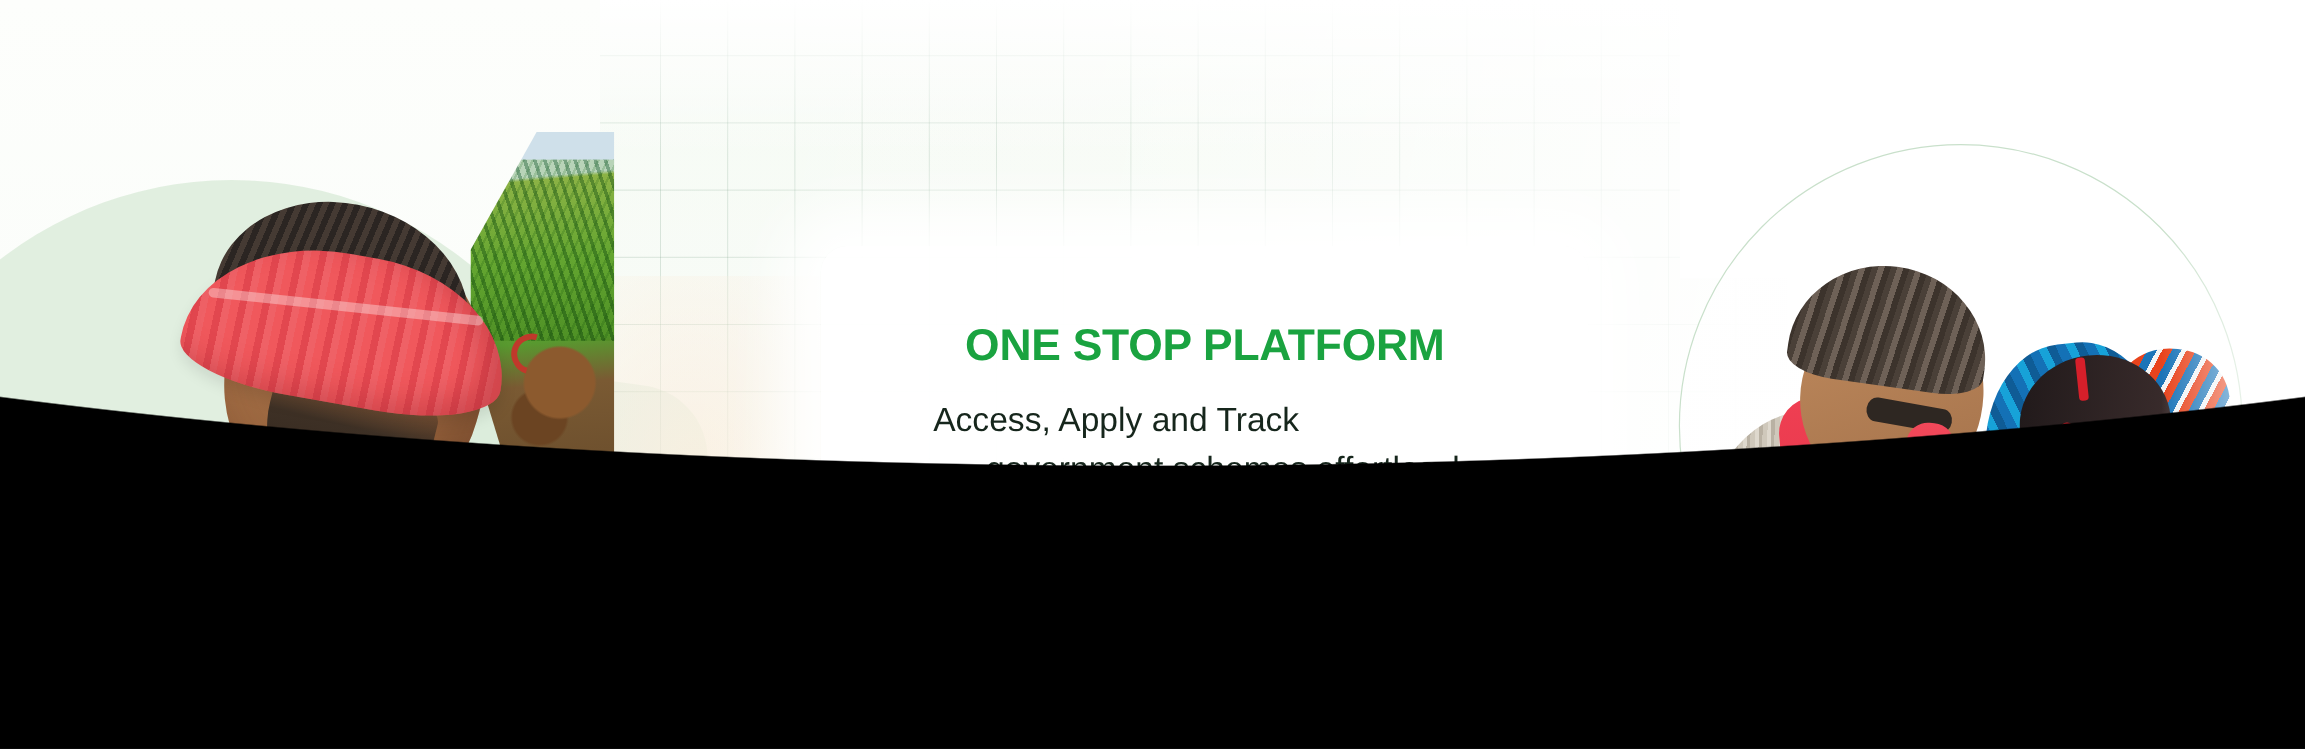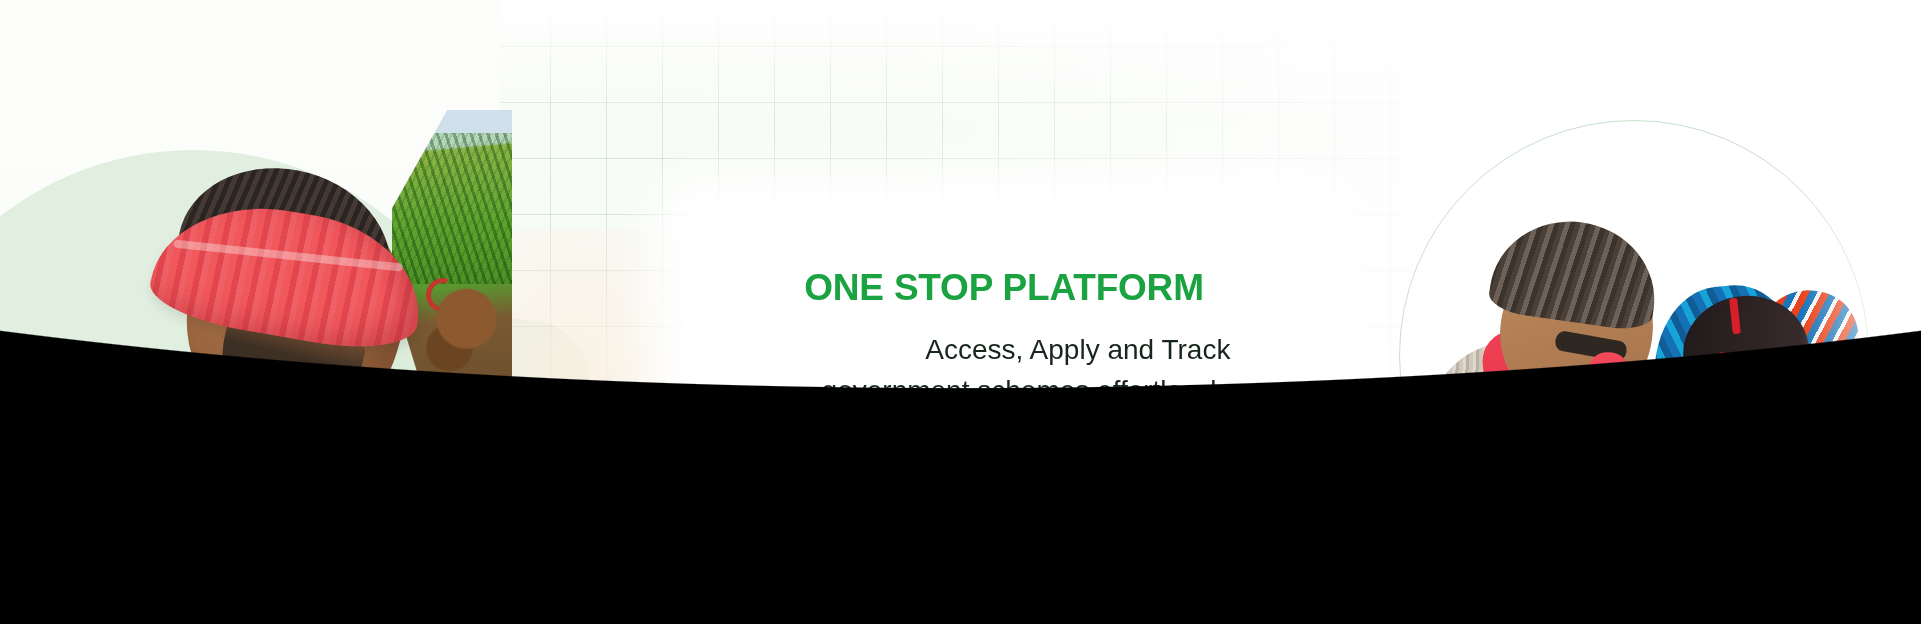--- a/index.html
+++ b/index.html
@@ -304,21 +304,21 @@
     font-weight:bold;
     letter-spacing:-.2px;
     color:#1aa340;
     text-align:center;
     line-height:1.1;
     margin-bottom:22px;
   }
   .subline{
     font-size:28px;
     color:#16261c;
-    text-align:right;
+    text-align:left;
     line-height:1.46;
     font-weight:400;
     max-width:560px;
   }
   .subline .l2{ display:block;margin-left:44px; }
 
   
   .circle-ring{
     position:absolute;
     left:1399px; top:120px;

